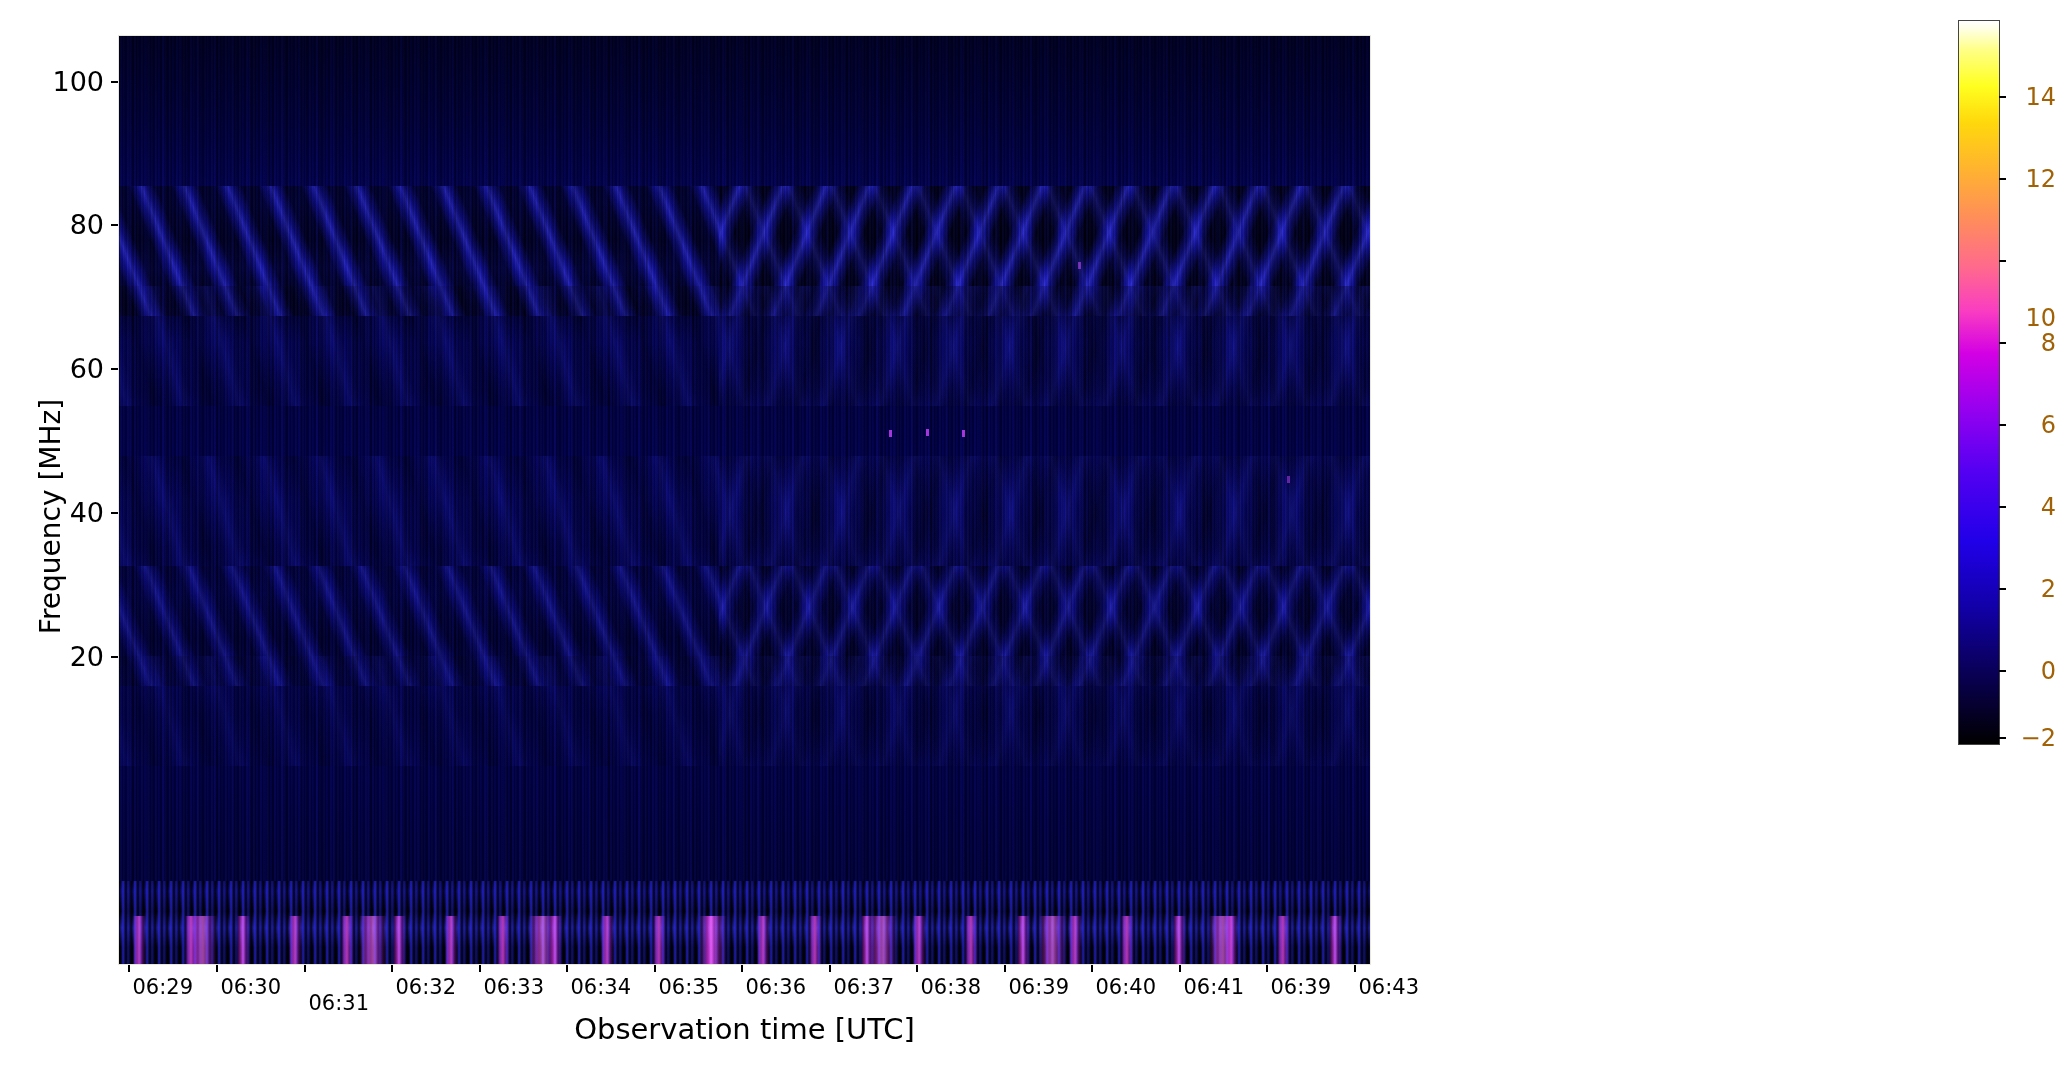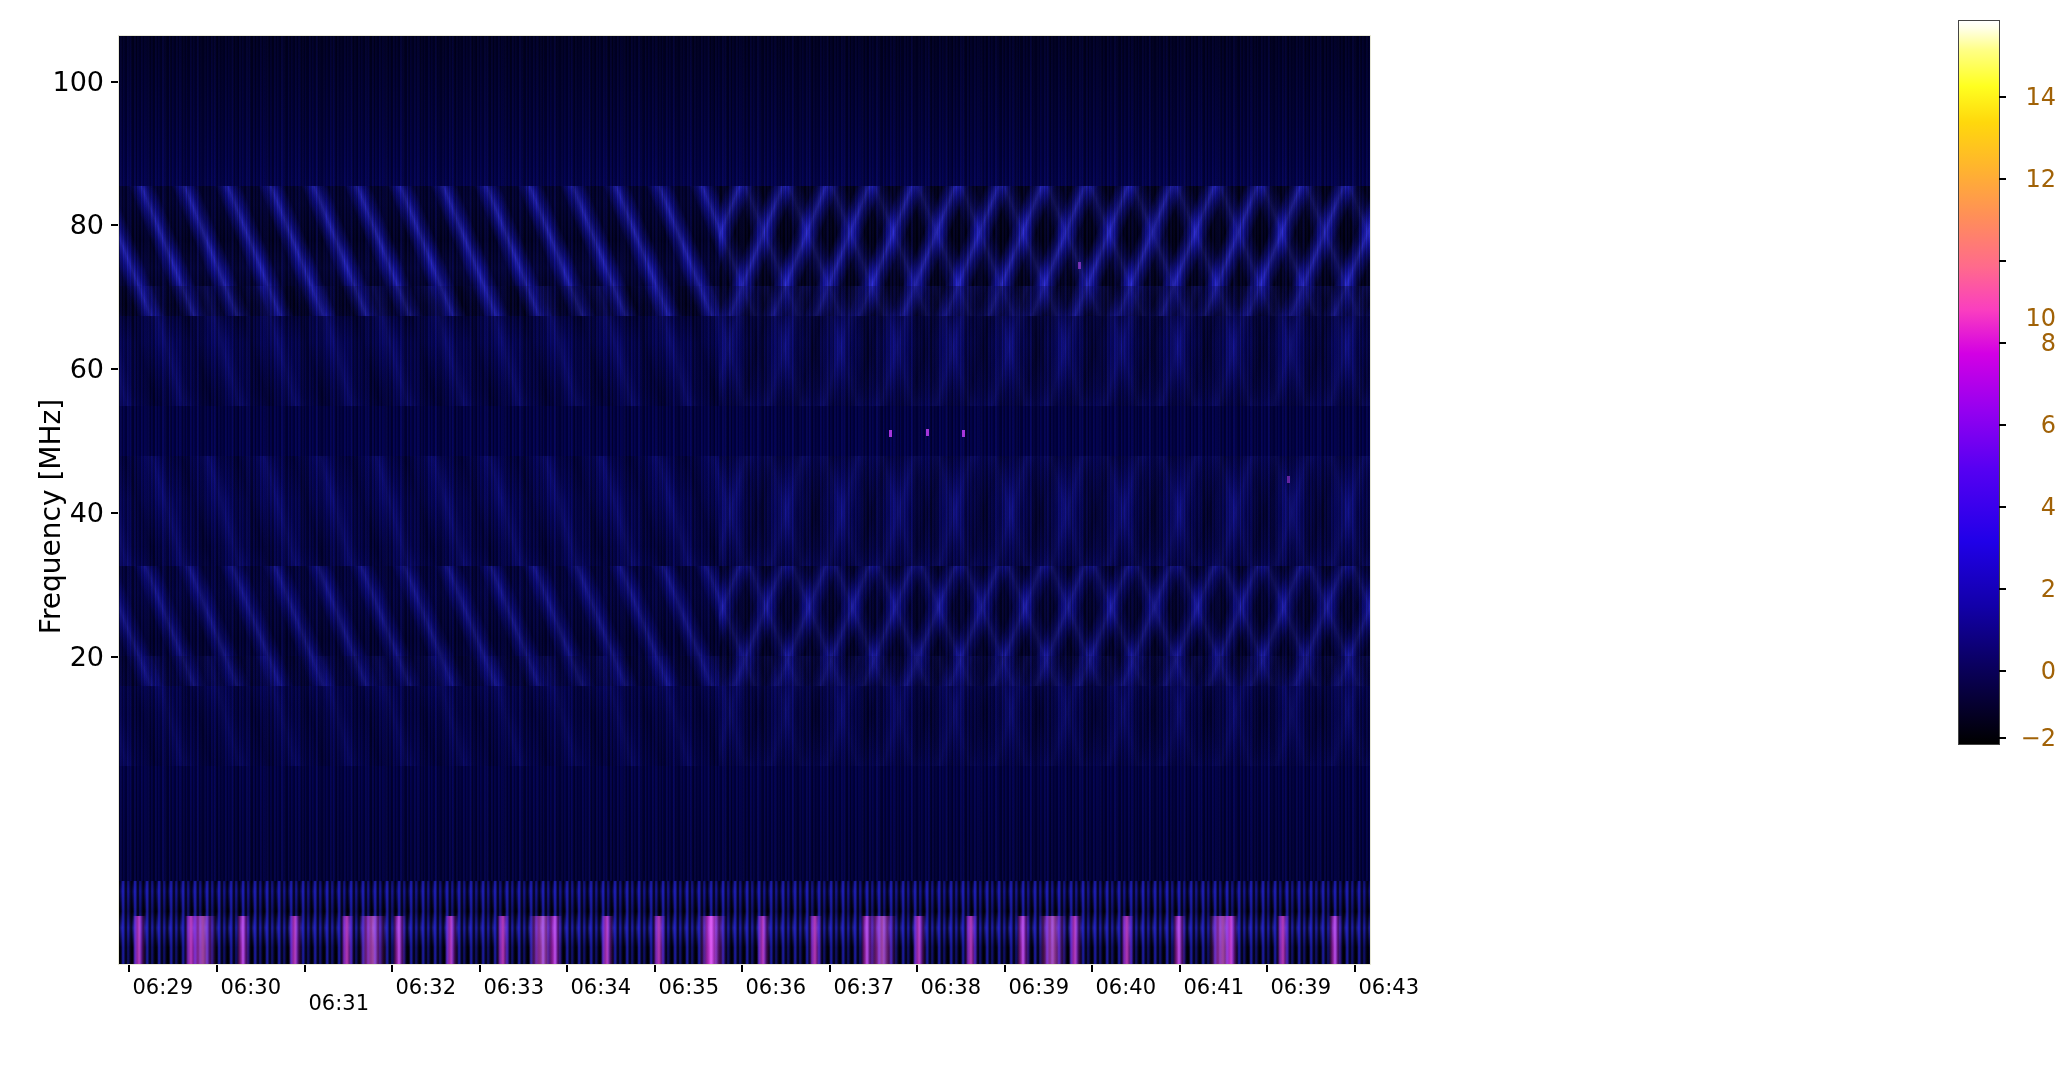--- a/index.html
+++ b/index.html
@@ -403,20 +403,21 @@
   <div class="xtick-label-box" style="left:741px;">06:36</div>
   <div class="xtick-label-box" style="left:829px;">06:37</div>
   <div class="xtick-label-box" style="left:916px;">06:38</div>
   <div class="xtick-label-box" style="left:1004px;">06:39</div>
   <div class="xtick-label-box" style="left:1091px;">06:40</div>
   <div class="xtick-label-box" style="left:1179px;">06:41</div>
   <div class="xtick-label-box" style="left:1266px;">06:39</div>
   <div class="xtick-label-box" style="left:1354px;">06:43</div>
 
   <div id="ylabel">Frequency [MHz]</div>
+  <div id="xlabel">Observation time [UTC]</div>
 
   <div id="cbar"></div>
 
   <div class="cbtick-mark" style="top:737px;"></div>
   <div class="cbtick-mark" style="top:670px;"></div>
   <div class="cbtick-mark" style="top:588px;"></div>
   <div class="cbtick-mark" style="top:506px;"></div>
   <div class="cbtick-mark" style="top:424px;"></div>
   <div class="cbtick-mark" style="top:342px;"></div>
   <div class="cbtick-mark" style="top:260px;"></div>

